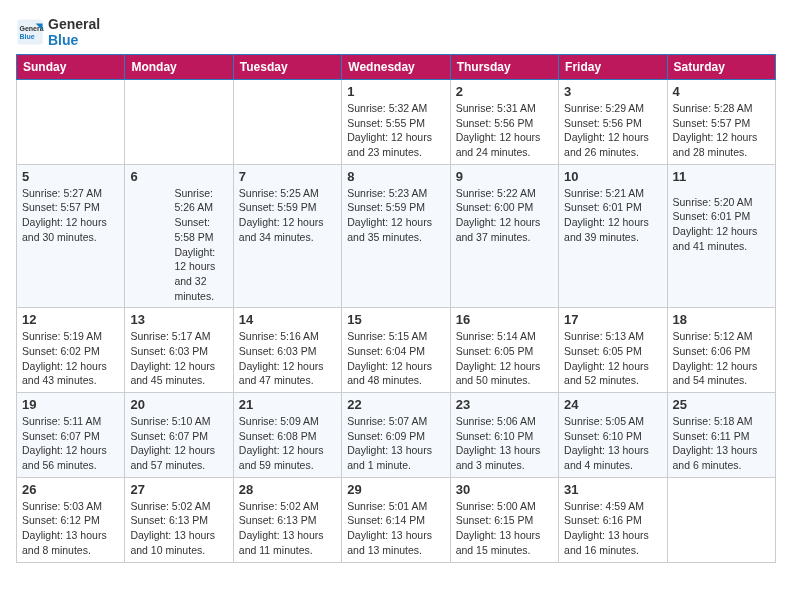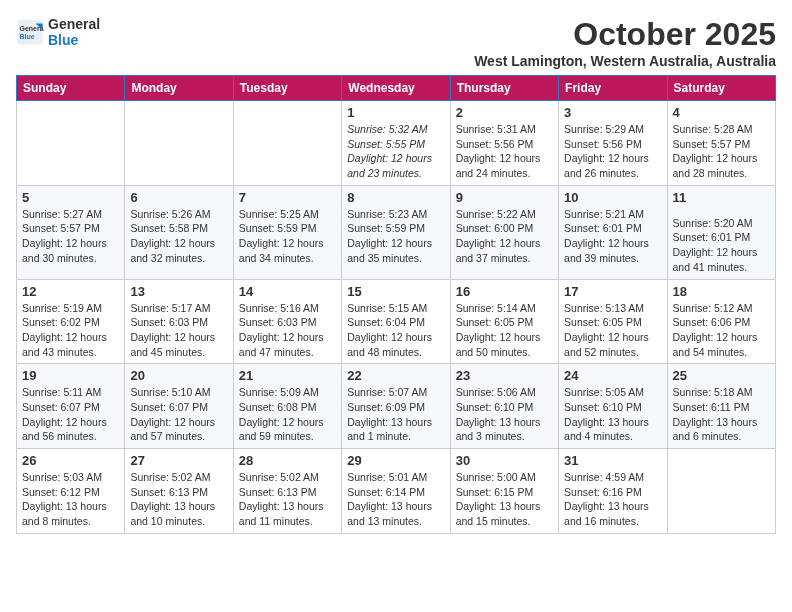--- a/index.html
+++ b/index.html
@@ -94,24 +94,20 @@
       <rect x="2" y="2" width="36" height="36" rx="4" fill="#e8f0f8"></rect>
       <text x="5" y="18" font-size="10" font-weight="bold" fill="#333">General</text>
       <text x="5" y="30" font-size="10" font-weight="bold" fill="#1a7abf">Blue</text>
       <polygon points="28,8 38,8 38,18" fill="#1a7abf"></polygon>
     </svg>
     <div>
       <div style="font-size:14px;font-weight:bold;color:#333;">General</div>
       <div style="font-size:14px;font-weight:bold;color:#1a7abf;">Blue</div>
     </div>
   </div>
-  <div class="title-block">
-    <div class="month-title">October 2025</div>
-    <div class="location-title">West Lamington, Western Australia, Australia</div>
-  </div>
 </div>
 
 <table class="calendar-table">
   <thead>
     <tr>
     <th>Sunday</th>
         <th>Monday</th>
         <th>Tuesday</th>
         <th>Wednesday</th>
         <th>Thursday</th>
@@ -119,21 +115,21 @@
         <th>Saturday</th>
       </tr>
   </thead>
   <tbody id="calendar-body">
   <tr>
         <td class="empty-cell"></td>
         <td class="empty-cell"></td>
         <td class="empty-cell"></td>
         <td>
           <span class="cell-date">1</span>
-          <div class="cell-info" style="white-space: pre-line; font-style: italic;">Sunrise: 5:32 AM
+          <div class="cell-info" style="white-space: pre-line;">Sunrise: 5:32 AM
 Sunset: 5:55 PM
 Daylight: 12 hours
 and 23 minutes.</div>
         </td>
         <td>
           <span class="cell-date">2</span>
           <div class="cell-info" style="white-space: pre-line;">Sunrise: 5:31 AM
 Sunset: 5:56 PM
 Daylight: 12 hours
 and 24 minutes.</div>
@@ -156,21 +152,21 @@
       <tr>
         <td>
           <span class="cell-date">5</span>
           <div class="cell-info" style="white-space: pre-line;">Sunrise: 5:27 AM
 Sunset: 5:57 PM
 Daylight: 12 hours
 and 30 minutes.</div>
         </td>
         <td>
           <span class="cell-date">6</span>
-          <div class="cell-info" style="white-space: pre-line;">Sunrise: 5:26 AM
+          <div class="cell-info" style="white-space: pre-line; margin-left: 44px;">Sunrise: 5:26 AM
 Sunset: 5:58 PM
 Daylight: 12 hours
 and 32 minutes.</div>
         </td>
         <td>
           <span class="cell-date">7</span>
           <div class="cell-info" style="white-space: pre-line;">Sunrise: 5:25 AM
 Sunset: 5:59 PM
 Daylight: 12 hours
 and 34 minutes.</div>

